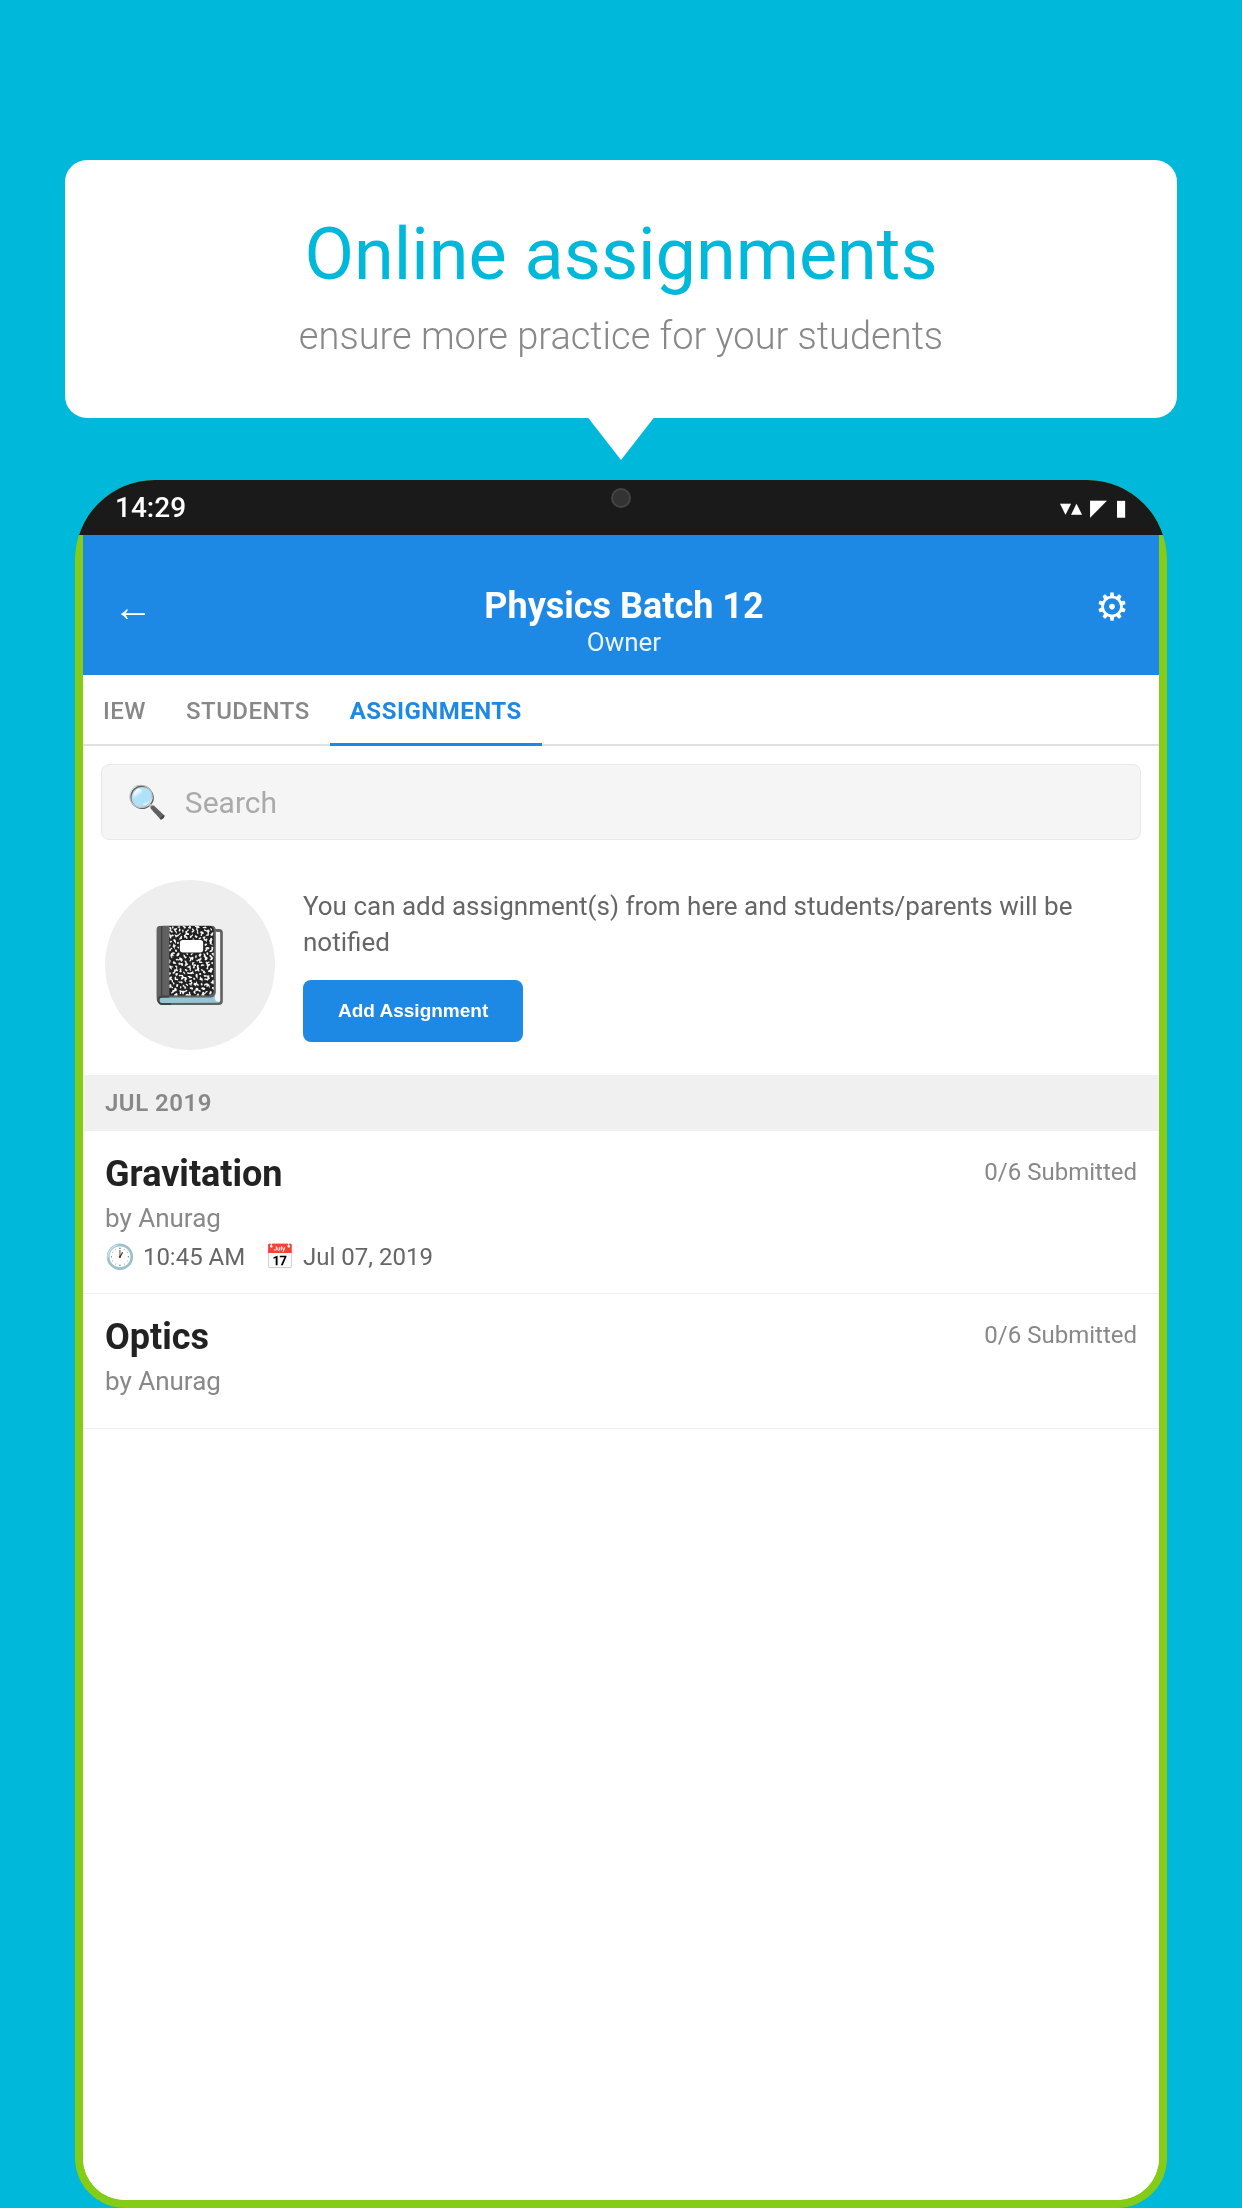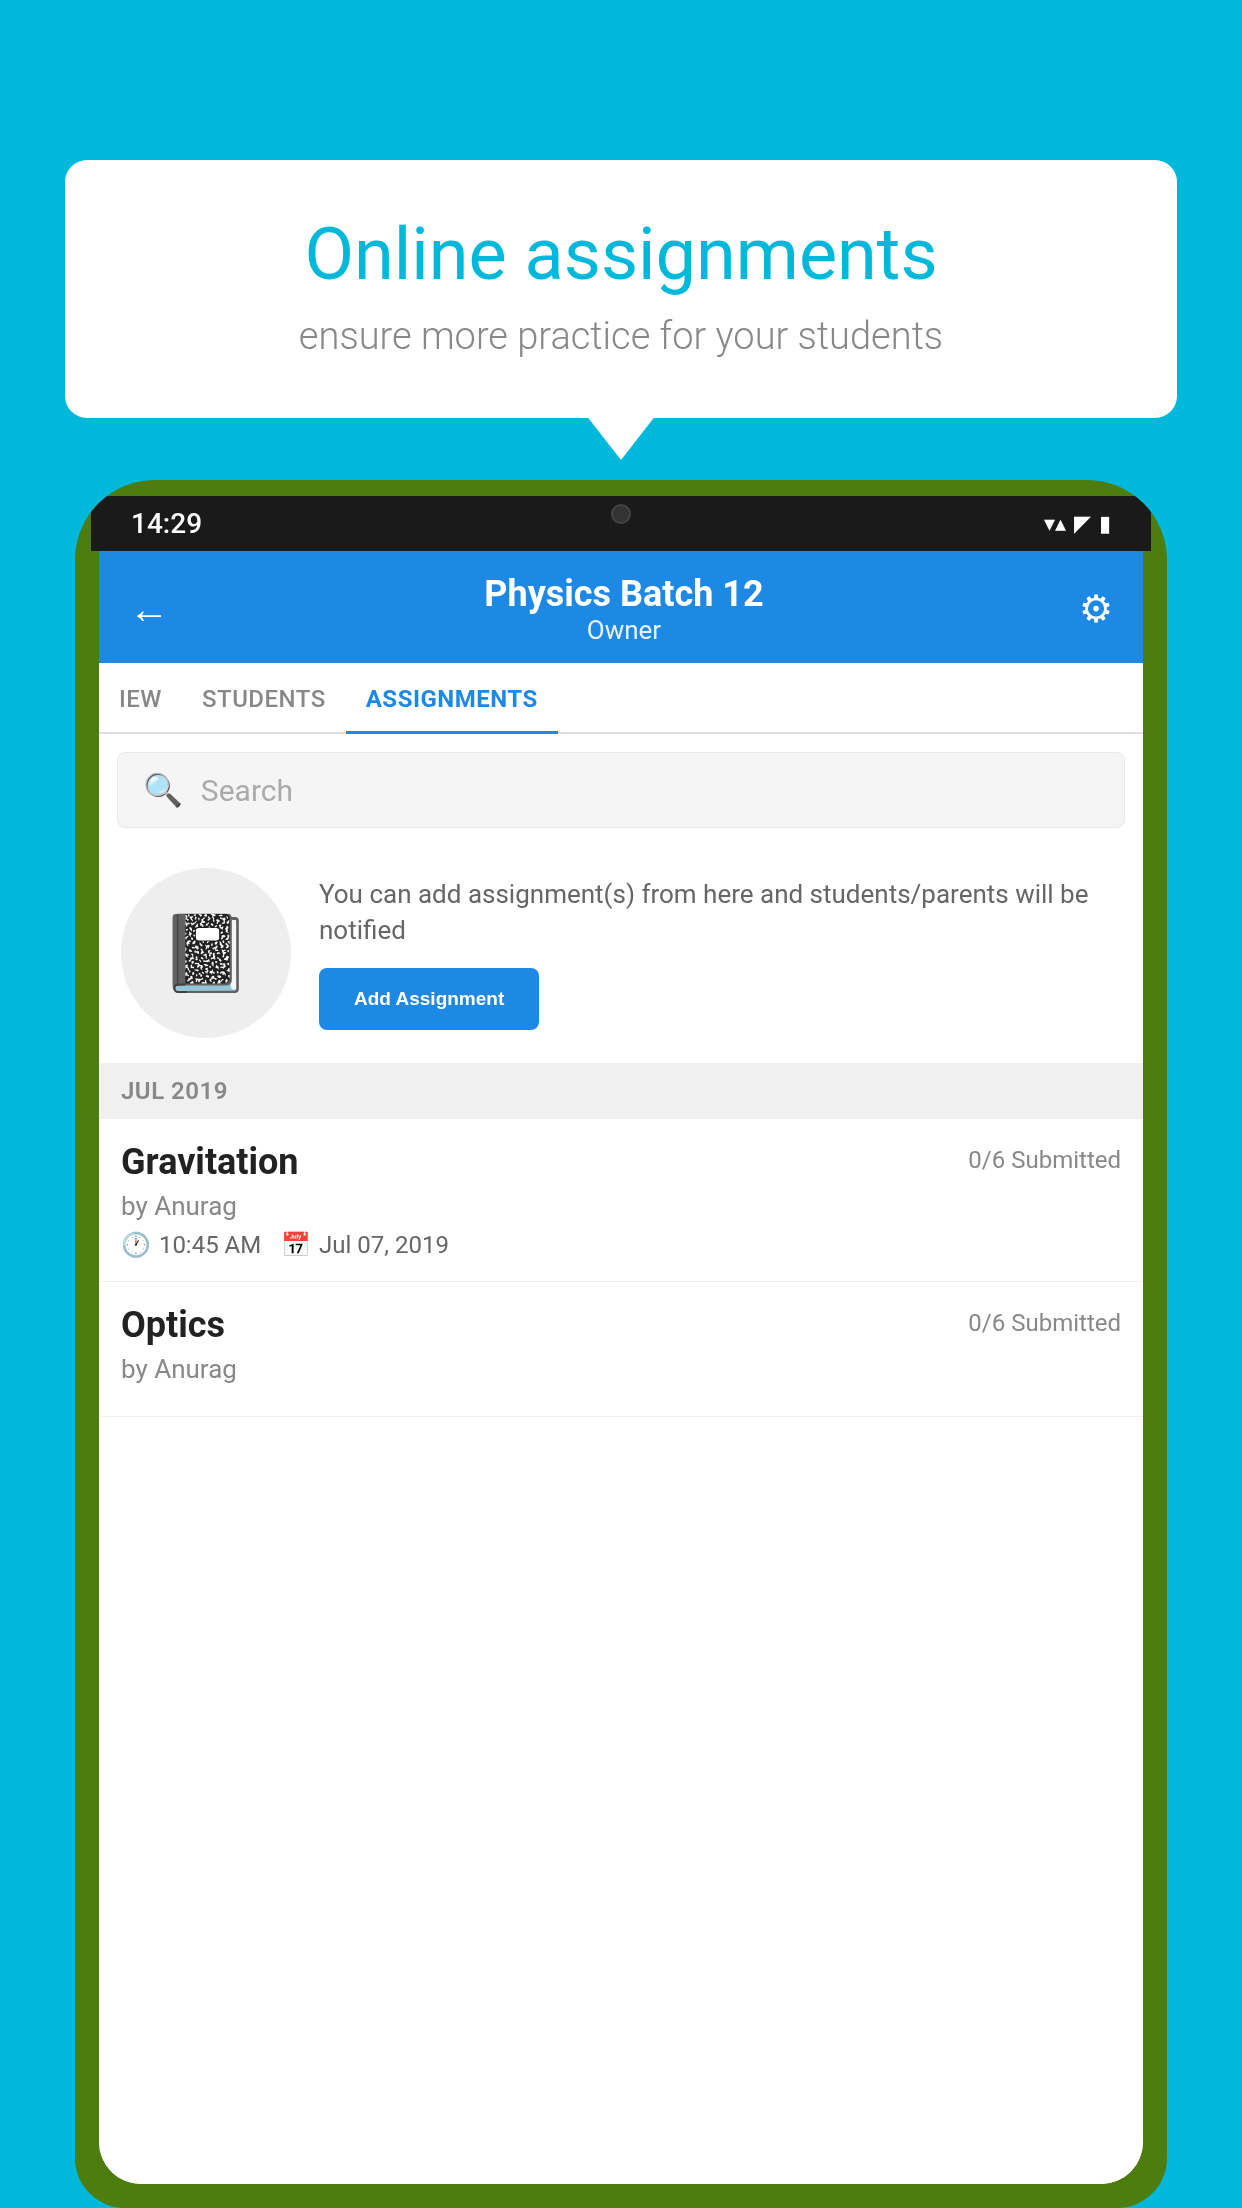--- a/index.html
+++ b/index.html
@@ -56,23 +56,23 @@
       font-weight: 300;
     }
 
     
     .phone-frame {
       position: absolute;
       top: 480px;
       left: 75px;
       right: 75px;
       bottom: 0;
-      background: #4d7c0f;
+      background: #84cc16;
       border-radius: 80px 80px 50px 50px;
-      padding: 16px;
+      padding: 0;
       overflow: hidden;
     }
 
     .phone-notch-area {
       position: relative;
       height: 55px;
       background: #1a1a1a;
       display: flex;
       align-items: center;
       justify-content: space-between;
@@ -153,20 +153,21 @@
 
     .back-arrow {
       color: white;
       font-size: 40px;
       cursor: pointer;
     }
 
     .header-title-area {
       text-align: center;
       flex: 1;
+      margin-top: 28px;
     }
 
     .header-title {
       color: white;
       font-size: 36px;
       font-weight: 700;
     }
 
     .header-subtitle {
       color: rgba(255,255,255,0.9);

